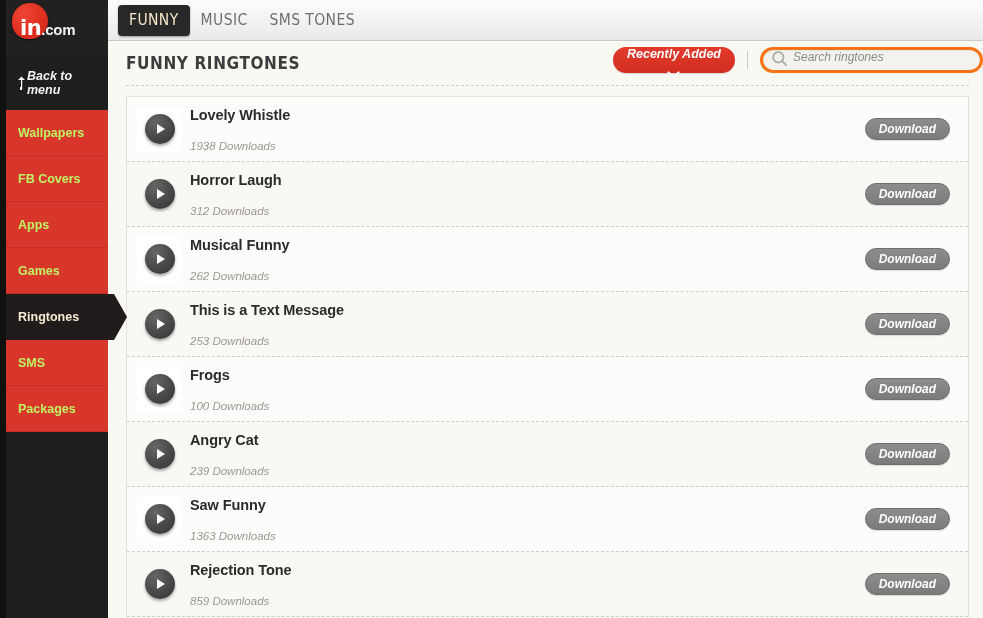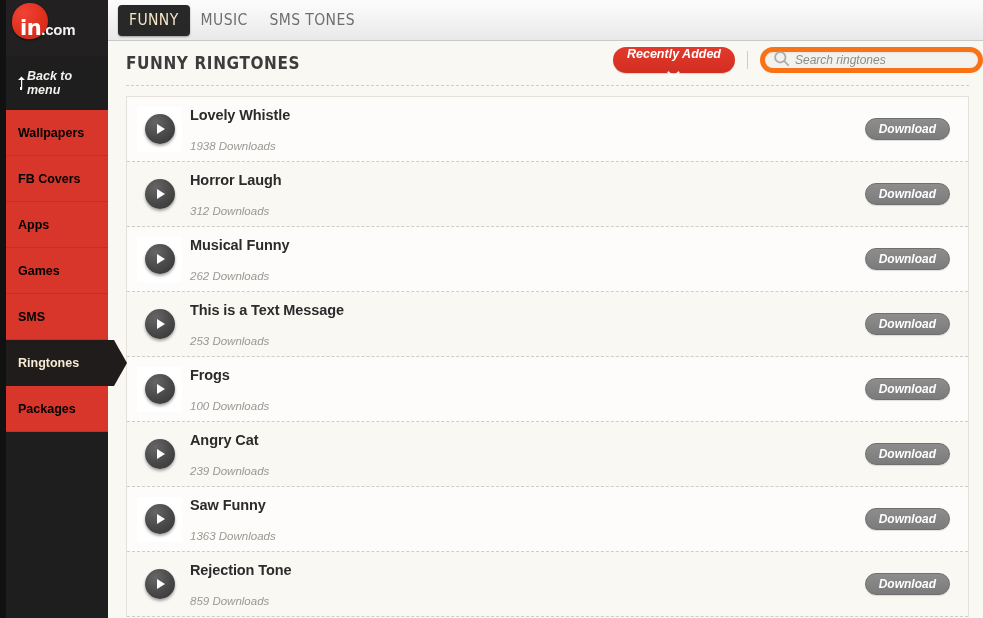--- a/index.html
+++ b/index.html
@@ -64,21 +64,21 @@
     cursor: pointer;
   }
   .back-arrow { display:inline-block; width:11px; height:14px; }
 
   .menu { background: #d8362a; }
   .menu-item {
     position: relative;
     height: 46px;
     display: flex; align-items: center;
     padding-left: 12px;
-    color: #000000;
+    color: #bef264;
     font-size: 12.5px;
     font-weight: bold;
     background: #d8362a;
     border-bottom: 1px solid #c32f24;
     cursor: pointer;
   }
   .menu-item.active {
     background: #1f1c1b;
     color: #f6ead4;
     border-bottom: none;
@@ -161,23 +161,23 @@
   .chev { display:inline-block; }
   .divider {
     width: 1px; height: 18px;
     background: #cfcdc8;
     margin: 0 12px;
   }
   .search-box {
     position: relative;
     width: 223px; height: 26px;
     background: #f3f2ef;
-    border: 5px solid #f97316;
+    border: 3px solid #f97316;
     border-radius: 14px;
-    display: flex; align-items: center;
+    display: flex; align-items: flex-start;
     padding-left: 8px;
     box-shadow: inset 0 1px 2px rgba(0,0,0,.06);
   }
   .search-icon { flex: 0 0 auto; margin-right: 5px; }
   .search-input {
     border: none; outline: none; background: transparent;
     font-size: 12px; font-style: italic;
     color: #8d8b86;
     width: 180px;
     font-family: "Liberation Sans", sans-serif;
@@ -285,25 +285,25 @@
       </div>
       <div class="menu-item">
         <span>FB Covers</span>
       </div>
       <div class="menu-item">
         <span>Apps</span>
       </div>
       <div class="menu-item">
         <span>Games</span>
       </div>
-      <div class="menu-item">
-        <span>SMS</span>
-      </div>
       <div class="menu-item active">
         <span>Ringtones</span>
+      </div>
+      <div class="menu-item">
+        <span>SMS</span>
       </div>
       <div class="menu-item">
         <span>Packages</span>
       </div>
     </nav>
   </aside>
 
   <header class="topbar">
     <div class="tab active">
       <span>FUNNY</span>

